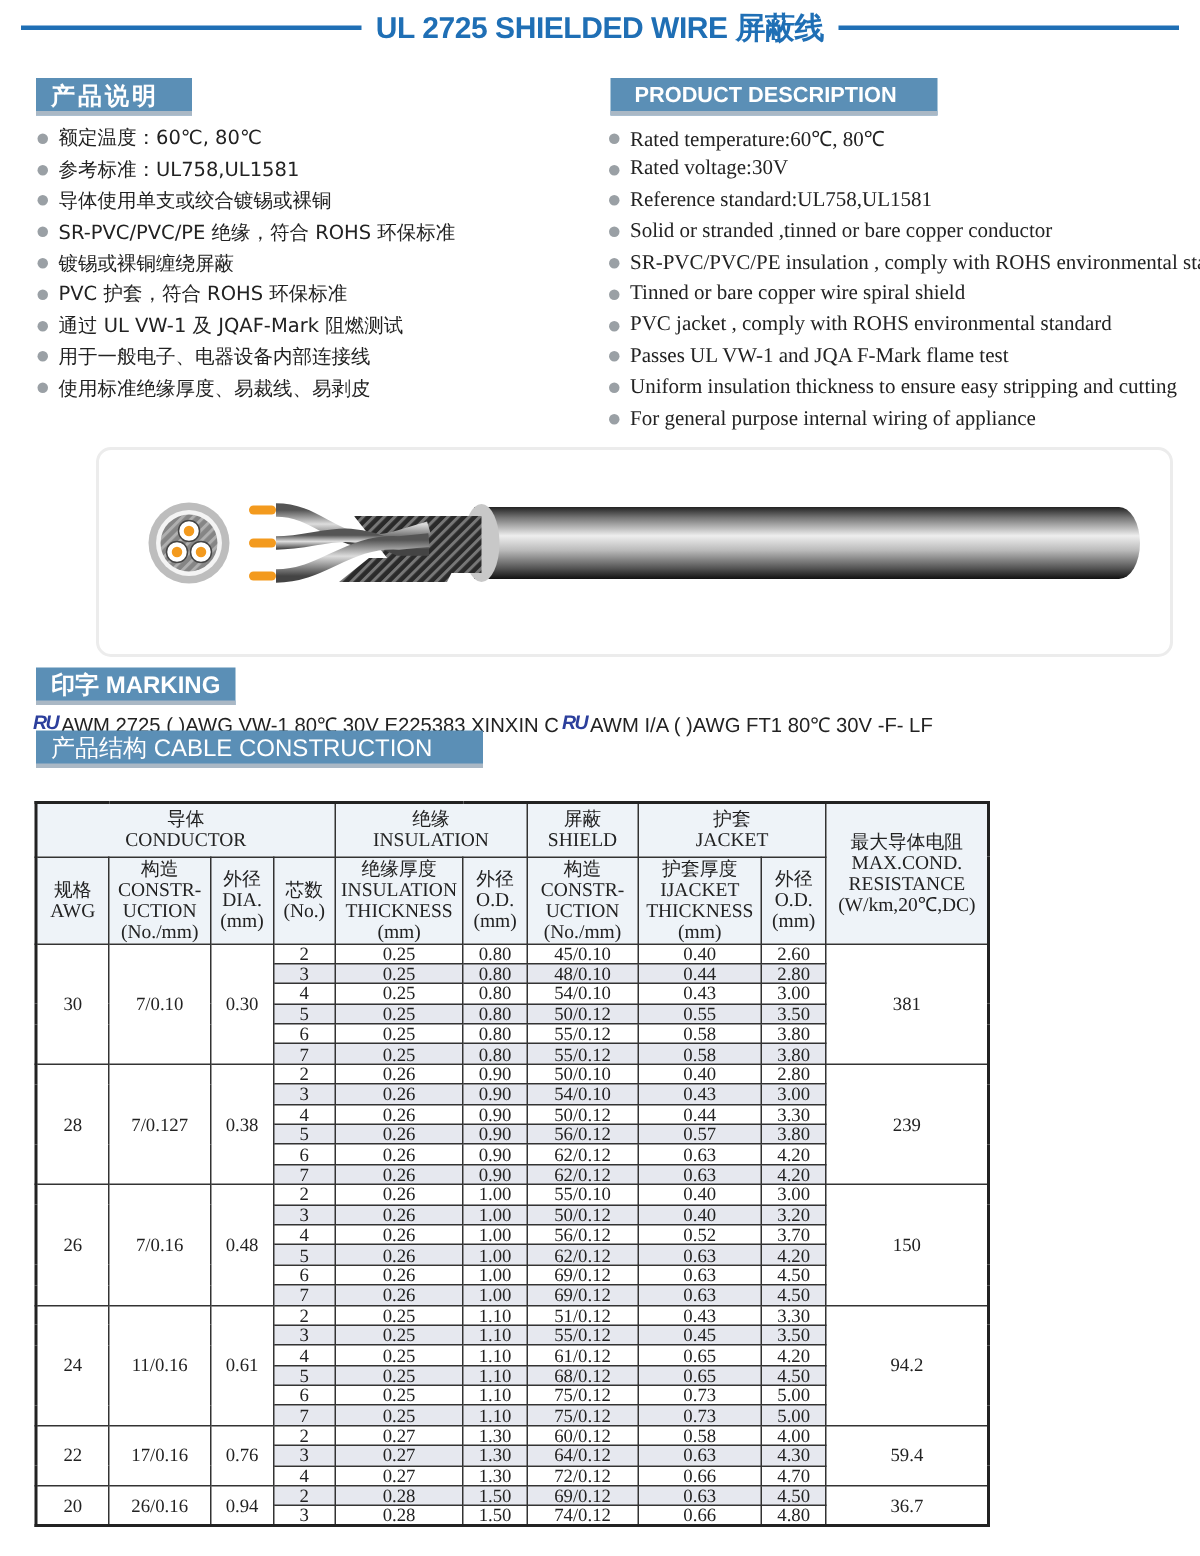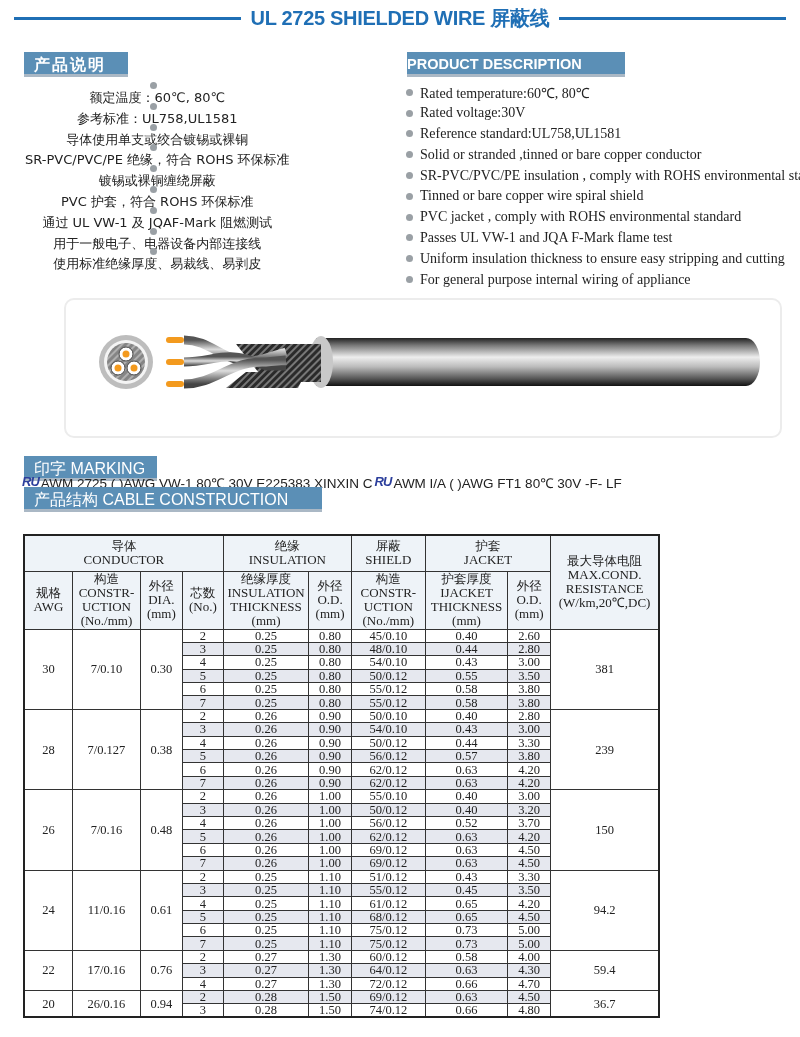--- a/index.html
+++ b/index.html
@@ -6,21 +6,21 @@
   body { width: 800px; height: 1037px; background: #fff; font-family: "DejaVu Serif", serif; color: #222; position: relative; overflow: hidden; }
   .title-bar { position: absolute; top: 0; left: 0; width: 800px; height: 36px; display: flex; align-items: center; justify-content: center; }
   .title-line { height: 3px; background: #1f6fb5; flex: 1; }
   .title-line.l { margin-left: 14px; margin-right: 10px; }
   .title-line.r { margin-left: 10px; margin-right: 14px; }
   .title-text { font-family: "Liberation Sans", sans-serif; font-weight: bold; font-size: 20px; color: #1f6fb5; letter-spacing: -0.3px; white-space: nowrap; }
   .sec-head { position: absolute; background: #5b8fb6; color: #fff; font-family: "Liberation Sans", sans-serif; font-size: 15px; padding: 0 10px; height: 25px; line-height: 25px; border-bottom: 3px solid #aab8c5; }
   .sec-head.bold { font-weight: bold; font-size: 16px; letter-spacing: 2px; }
   .bullets { position: absolute; list-style: none; }
   .bullets li { height: 20.8px; display: flex; align-items: center; font-size: 13.5px; white-space: nowrap; }
-  .bullets.cn li { font-family: "DejaVu Sans", sans-serif; font-size: 13px; flex-direction: column; }
+  .bullets.cn li { font-family: "DejaVu Sans", sans-serif; font-size: 13px; }
   .bullets.en li { font-family: "Liberation Serif", serif; font-size: 14px; }
   .dot { width: 7px; height: 7px; border-radius: 50%; background: #9aa0a5; margin-right: 7px; flex: none; }
   .img-frame { position: absolute; left: 64px; top: 298px; width: 718px; height: 140px; border: 2px solid #ececec; border-radius: 10px; background: #fff; overflow: hidden; }
   .marking { position: absolute; left: 22px; top: 474px; font-family: "Liberation Sans", sans-serif; font-size: 13.5px; white-space: nowrap; display: flex; align-items: flex-start; }
   .ul-mark { color: #2c3f9c; font-weight: bold; font-style: italic; font-size: 13px; margin-right: 2px; letter-spacing: -1px; }
   table { position: absolute; left: 23px; top: 534px; width: 637px; border-collapse: collapse; border: 2px solid #222; font-family: "Liberation Serif", serif; font-size: 12.5px; }
   th, td { border: 1px solid #333; text-align: center; padding: 0; }
   th { background: #eef3f8; font-weight: normal; line-height: 14px; font-size: 13px; }
   th .cn { font-family: "DejaVu Sans", sans-serif; font-size: 12.5px; }
   td { height: 13.4px; line-height: 12px; background: #fff; }
@@ -30,21 +30,21 @@
 </head>
 <body>
 
 <div class="title-bar">
   <div class="title-line l"></div>
   <div class="title-text">UL 2725 SHIELDED WIRE  屏蔽线</div>
   <div class="title-line r"></div>
 </div>
 
 <div class="sec-head bold" style="left:24px;top:52px;width:104px;">产品说明</div>
-<div class="sec-head" style="left:407px;top:52px;width:218px;font-weight:bold;font-size:14.5px;padding-left:0;">PRODUCT  DESCRIPTION</div>
+<div class="sec-head" style="left:407px;top:52px;width:218px;font-weight:bold;font-size:14.5px;padding-left:16px;">PRODUCT  DESCRIPTION</div>
 
 <ul class="bullets cn" id="bul-cn" style="left:25px;top:82px;">
     <li>
       <span class="dot"></span>
       <span>额定温度：60℃, 80℃</span>
     </li>
     <li>
       <span class="dot"></span>
       <span>参考标准：UL758,UL1581</span>
     </li>
@@ -164,21 +164,21 @@
       <path d="M118 40 C150 40 160 70 200 58 L220 52" stroke="url(#wire)" stroke-width="9" fill="none"></path>
       <path d="M118 62 C150 62 160 48 200 66 L220 66" stroke="url(#wire)" stroke-width="9" fill="none"></path>
       <path d="M118 84 C150 84 165 60 200 62 L220 60" stroke="url(#wire)" stroke-width="9" fill="none"></path>
       <rect x="100" y="37" width="18" height="6" rx="3" fill="#f39a1e"></rect>
       <rect x="100" y="59" width="18" height="6" rx="3" fill="#f39a1e"></rect>
       <rect x="100" y="81" width="18" height="6" rx="3" fill="#f39a1e"></rect>
     </g>
   </svg>
 </div>
 
-<div class="sec-head" style="left:24px;top:456px;width:133px;font-size:16px;">印字 MARKING</div>
+<div class="sec-head" style="left:24px;top:445px;width:133px;font-size:16px;font-weight:bold;">印字 MARKING</div>
 
 <div class="marking">
   <span class="ul-mark">RU</span>
   <span>AWM 2725 (  )AWG VW-1 80℃  30V E225383 XINXIN C</span>
   <span class="ul-mark" style="margin-left:2px;">RU</span>
   <span> AWM I/A (  )AWG FT1 80℃  30V -F- LF</span>
 </div>
 
 <div class="sec-head" style="left:24px;top:487px;width:298px;font-size:16px;">产品结构   CABLE CONSTRUCTION</div>
 

